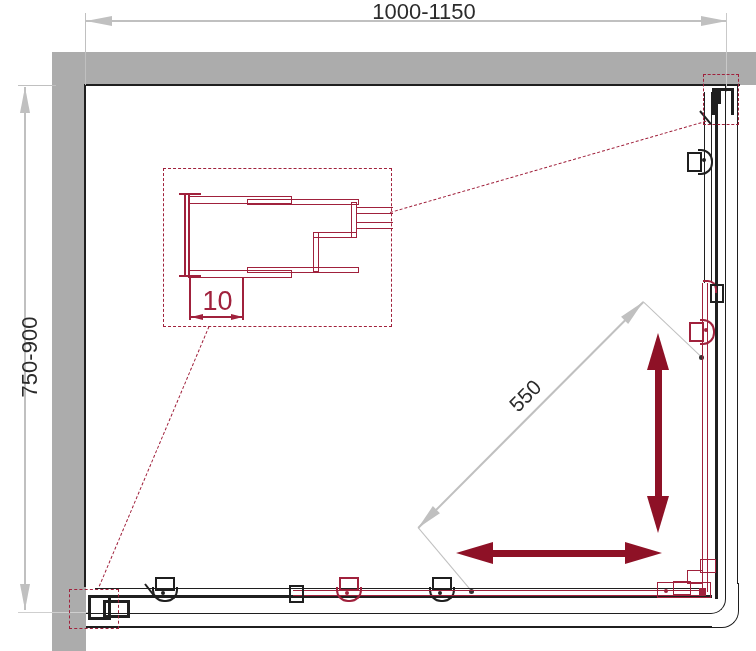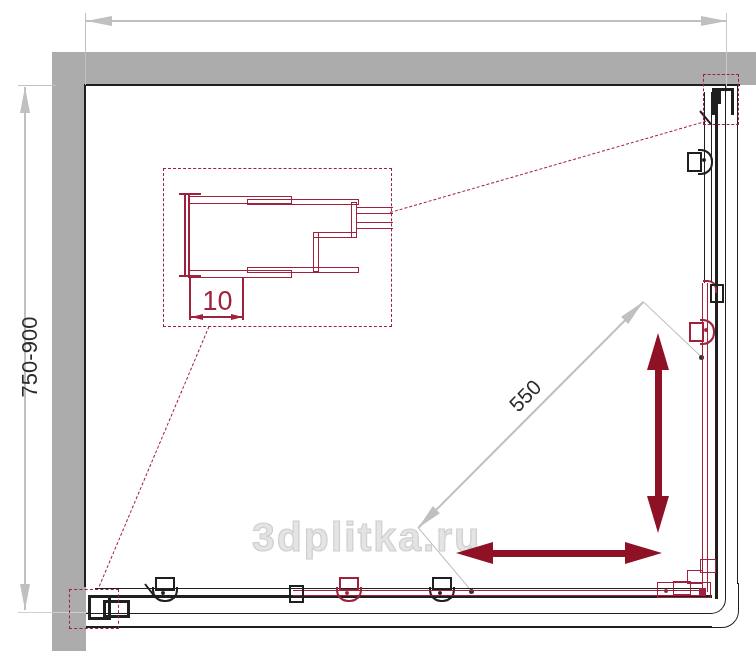--- a/index.html
+++ b/index.html
@@ -26,34 +26,34 @@
 </head>
 <body>
 
 <div id="canvas">
 
   <div class="abs" style="left:52px;top:52px;width:704px;height:33px;background:var(--wall);"></div>
   <div class="abs" style="left:52px;top:52px;width:34px;height:599px;background:var(--wall);"></div>
   <div class="hl" style="left:86px;top:84px;width:654px;height:2px;"></div>
   <div class="vl" style="left:84px;top:84px;width:2px;height:503px;"></div>
 
-  <div class="wm" style="left:252px;top:517px;">3dplitka.ru</div>
 
   <div class="vl" style="left:724.5px;top:85px;width:1.2px;height:490px;"></div>
   <div class="abs" style="left:703px;top:574px;width:22px;height:39px;border-right:1.2px solid var(--blk);border-bottom:1.2px solid var(--blk);border-bottom-right-radius:15px;"></div>
   <div class="hl" style="left:86px;top:612.5px;width:617px;height:1.2px;"></div>
   <div class="vl" style="left:736.5px;top:85px;width:1.6px;height:499px;"></div>
   <div class="abs" style="left:712px;top:583px;width:26px;height:44px;border-right:1.6px solid var(--blk);border-bottom:1.6px solid var(--blk);border-bottom-right-radius:17px;"></div>
   <div class="hl" style="left:86px;top:626px;width:626px;height:1.6px;"></div>
 
   <div class="grayline" style="left:86px;top:20px;width:641px;height:1.6px;"></div>
   <div class="tri" style="left:86px;top:16px;border-top:5px solid transparent;border-bottom:5px solid transparent;border-right:26px solid var(--dim);"></div>
   <div class="tri" style="left:701px;top:16px;border-top:5px solid transparent;border-bottom:5px solid transparent;border-left:26px solid var(--dim);"></div>
   <div class="grayline" style="left:85px;top:13px;width:1.4px;height:72px;"></div>
   <div class="grayline" style="left:726px;top:13px;width:1.4px;height:79px;background:#c9c9c9;"></div>
+  <div class="dimtext" style="left:299px;top:1px;width:250px;">1000-1150</div>
 
   <div class="grayline" style="left:24px;top:87px;width:1.6px;height:523px;"></div>
   <div class="tri" style="left:20px;top:87px;border-left:5px solid transparent;border-right:5px solid transparent;border-bottom:26px solid var(--dim);"></div>
   <div class="tri" style="left:20px;top:584px;border-left:5px solid transparent;border-right:5px solid transparent;border-top:26px solid var(--dim);"></div>
   <div class="grayline" style="left:18px;top:85px;width:38px;height:1.4px;"></div>
   <div class="grayline" style="left:18px;top:612px;width:70px;height:1.4px;background:#cfcfcf;"></div>
   <div class="dimtext" style="left:-40px;top:346px;width:140px;transform:rotate(-90deg);">750-900</div>
 
   <div class="grayline" style="left:418px;top:527px;width:319px;height:1.5px;transform-origin:0 50%;transform:rotate(-45.1deg);"></div>
   <div class="tri" style="left:617px;top:297px;border-top:5px solid transparent;border-bottom:5px solid transparent;border-left:26px solid var(--dim);transform-origin:100% 50%;transform:rotate(-45deg);"></div>

